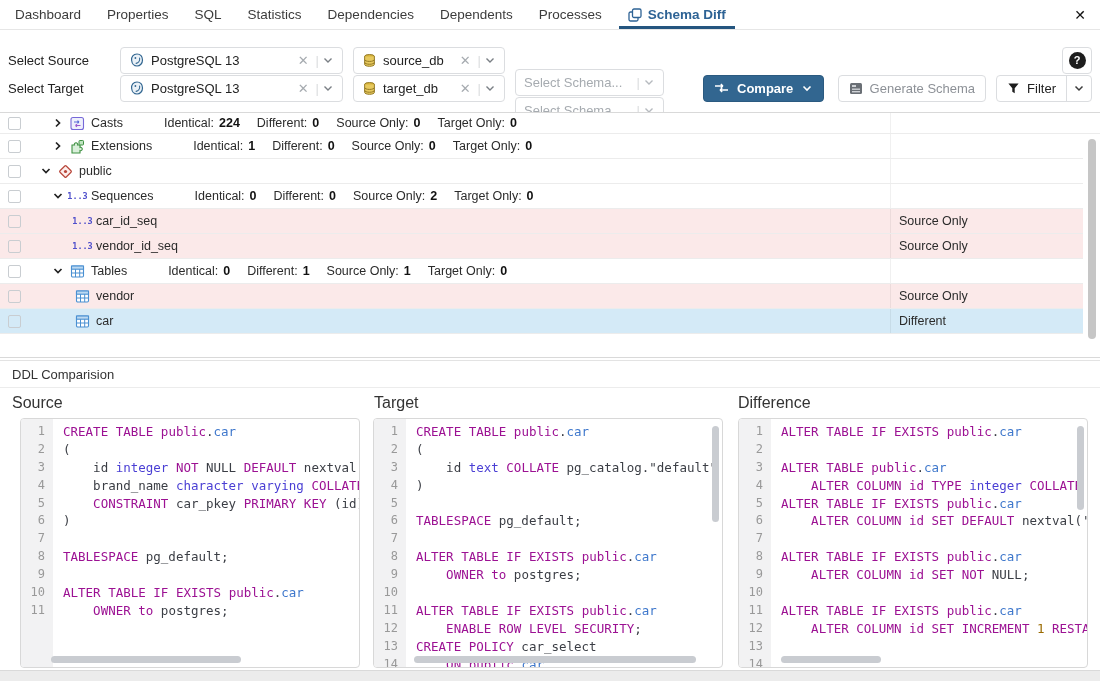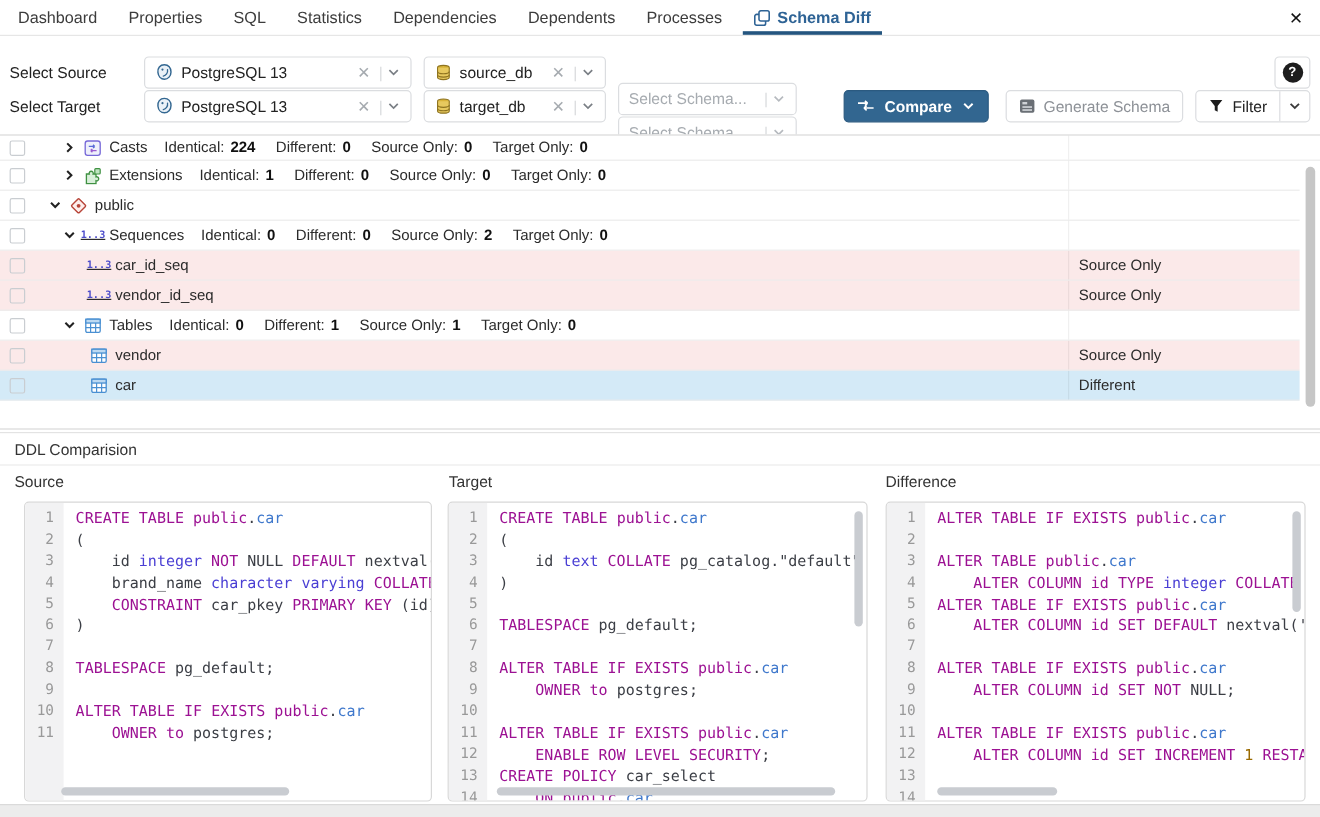--- a/index.html
+++ b/index.html
@@ -47,33 +47,33 @@
   .th-objects { flex:1; padding-left:14px; font-weight:normal; }
   .th-result { width:210px; padding-left:8px; border-left:1px solid #e6e6e6; align-self:stretch; display:flex; align-items:center; }
   .tbody { overflow:hidden; }
   .trow { display:flex; height:25px; align-items:center; border-bottom:1px solid #ececec; font-size:12.5px; cursor:pointer; }
   .trow.first { height:21px; }
   .trow.source-only { background:#fbe9e9; }
   .trow.different { background:#d4eaf7; }
   .obj-cell { flex:1; display:flex; align-items:center; height:100%; overflow:hidden; }
   .res-cell { width:210px; padding-left:8px; border-left:1px solid rgba(0,0,0,0.06); align-self:stretch; display:flex; align-items:center; }
   .chev { width:16px; height:14px; flex:none; display:flex; align-items:center; justify-content:center; margin-right:3px; cursor:pointer;}
-  .tree-icon { width:17px; flex:none; display:flex; align-items:flex-end; justify-content:center; margin-right:5px;text-decoration:underline; }
+  .tree-icon { width:17px; flex:none; display:flex; align-items:flex-end; justify-content:center; margin-right:5px; }
   .seq-glyph { font-family:"DejaVu Sans Mono", monospace; font-size:8.5px; font-weight:bold; color:#4e4ecb; letter-spacing:0; }
   .rlabel { white-space:nowrap; }
-  .counts { display:flex; gap:17px; margin-left:14px; white-space:nowrap; }
+  .counts { display:flex; gap:17px; margin-left:41px; white-space:nowrap; }
   .pair { display:flex; gap:5px; }
   .pair b { color:#111; }
   .vscroll { position:absolute; right:0; top:23px; bottom:1px; width:17px; background:#fff; }
   .vscroll .pill { position:absolute; left:5px; top:3px; width:8px; height:200px; border-radius:4px; background:#c6c6c6; cursor:pointer; }
 
   
   .ddl-head { position:absolute; top:360px; left:0; right:0; height:28px; border-top:1px solid #e3e3e3;
     border-bottom:1px solid #ececec; display:flex; align-items:center; padding-left:12px; font-size:13px; color:#333; }
-  .pane-label { position:absolute; top:394px; font-size:13px; color:#333; }
+  .pane-label { position:absolute; top:394px; font-size:16px; color:#333; }
   #lab-source { left:12px; } #lab-target { left:374px; } #lab-difference { left:738px; }
   .pane { position:absolute; top:418px; height:250px; background:#fff; border:1px solid #d8d8d8; border-radius:4px; overflow:hidden; }
   #pane-source { left:20px; width:340px; }
   #pane-target { left:373px; width:350px; }
   #pane-difference { left:738px; width:350px; }
   .gutter { position:absolute; left:0; top:0; bottom:0; width:32px; background:#f2f2f3; }
   .gutter .ln { height:17.9px; line-height:17.9px; text-align:right; padding-right:8px;
     font-family:"DejaVu Sans Mono", monospace; font-size:12px; color:#999; }
   .gutter-pad, .code-pad { padding-top:4px; }
   .code { position:absolute; left:32px; right:0; top:0; bottom:0; overflow:hidden; cursor:text; }

